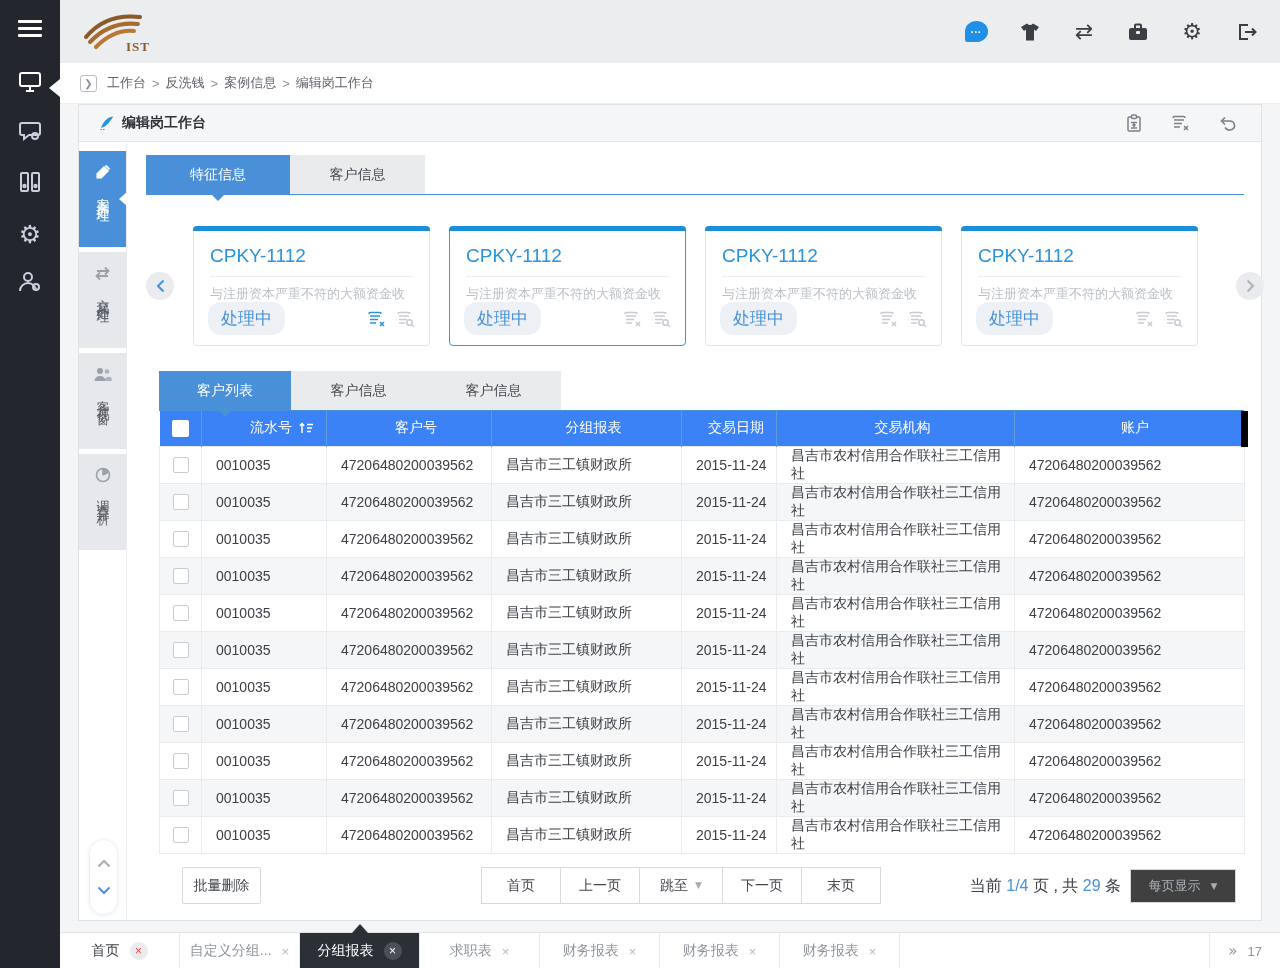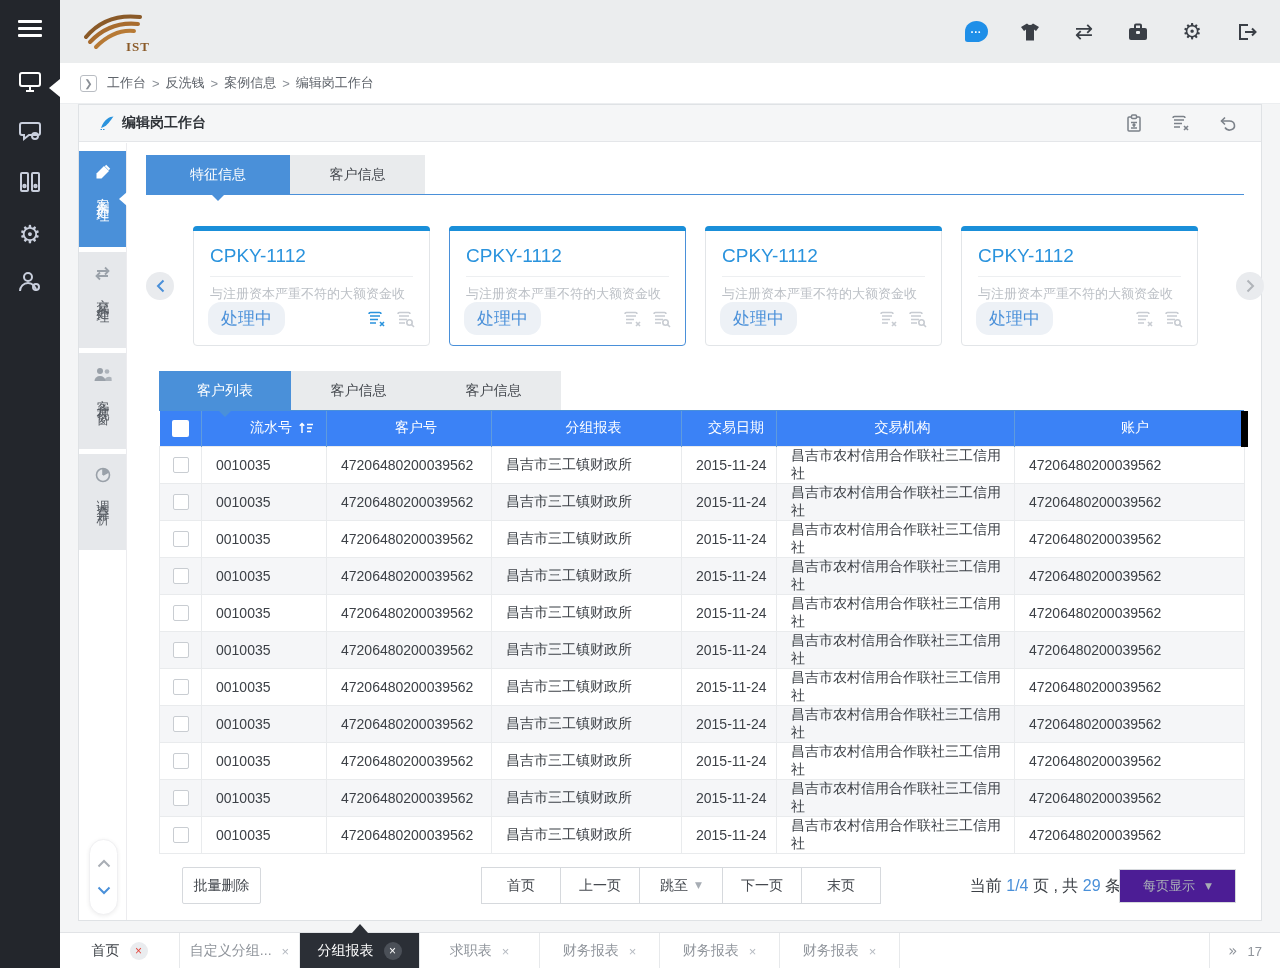--- a/index.html
+++ b/index.html
@@ -93,21 +93,21 @@
 
   
   .tfoot { position:relative; height:56px; margin-top:13px; }
   .btn-batch { position:absolute; left:23px; top:0; width:79px; height:37px; line-height:35px; text-align:center; background:#fff; border:1px solid #d6d9dd; border-radius:2px; font-size:14px; color:#45494f; cursor:pointer; }
   .pager { position:absolute; left:323px; top:0; display:flex; }
   .pgbtn { width:80px; height:37px; line-height:35px; text-align:center; background:#fff; border:1px solid #d6d9dd; margin-left:-1px; font-size:14px; color:#45494f; cursor:pointer; display:flex; align-items:center; justify-content:center; gap:7px; }
   .pgbtn.jump { width:84px; }
   .caret { font-size:9px; color:#a7adb4; }
   .page-info { position:absolute; right:123px; top:9px; font-size:16px; color:#3c4046; }
   .page-info .blue { color:#4a90d9; }
-  .per-page { position:absolute; right:8px; top:2px; width:117px; height:34px; border:1px solid #d6d9dd; background:#4c1d95; display:flex; align-items:center; justify-content:center; gap:10px; font-size:13px; color:#aab0b7; cursor:pointer;text-align:right; }
+  .per-page { position:absolute; right:8px; top:2px; width:106px; height:34px; border:1px solid #d6d9dd; background:#404040; display:flex; align-items:center; justify-content:center; gap:10px; font-size:13px; color:#aab0b7; cursor:pointer;text-align:right; }
 
   
   .bottombar { position:absolute; left:60px; top:932px; width:1220px; height:36px; background:#fff; border-top:1px solid #e1e3e6; display:flex; z-index:25; }
   .btab { width:120px; height:36px; border-right:1px solid #e7e9eb; display:flex; align-items:center; justify-content:center; gap:10px; font-size:14px; color:#8f949b; position:relative; cursor:pointer; }
   .btab .x { font-size:13px; color:#b4b9c0; line-height:1; }
   .btab.home { color:#3c4046; }
   .btab.home .x { color:#e2453c; background:#eaecef; border-radius:50%; width:18px; height:18px; display:flex; align-items:center; justify-content:center; font-size:12px; }
   .btab.active { background:#2b2f36; color:#fff; }
   .btab.active .x { background:#4b5058; color:#fff; border-radius:50%; width:18px; height:18px; display:flex; align-items:center; justify-content:center; font-size:12px; }
   .up-notch { position:absolute; top:-9px; left:50%; margin-left:-8px; width:0; height:0;

